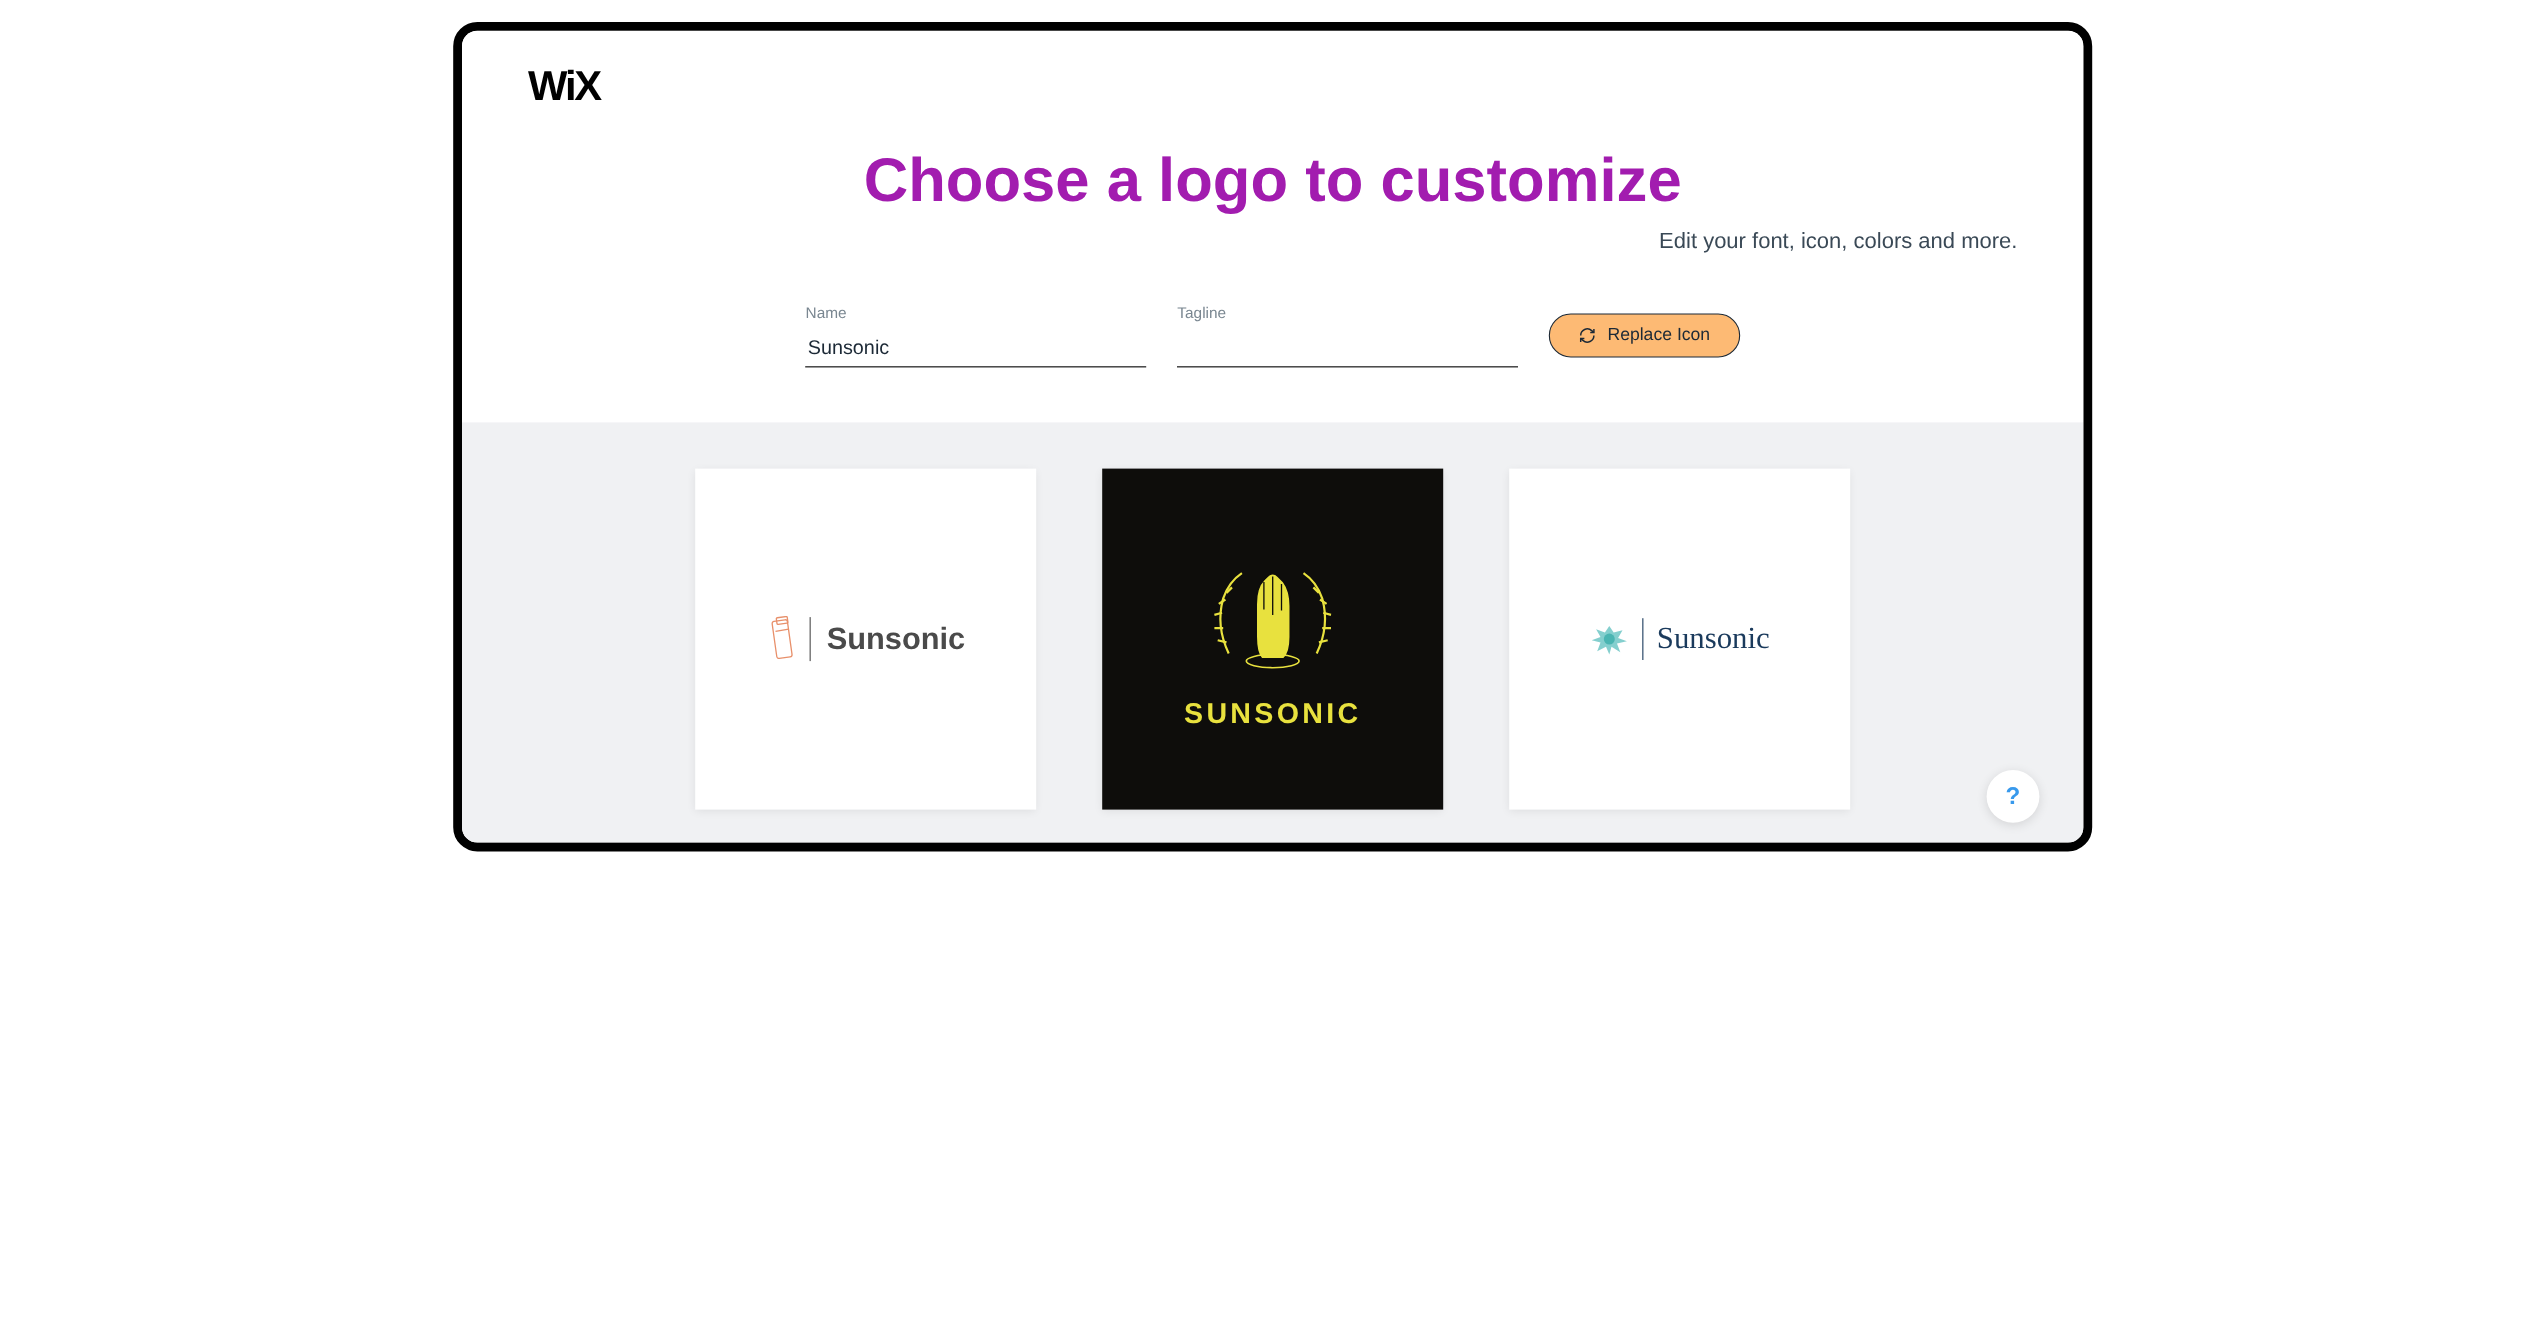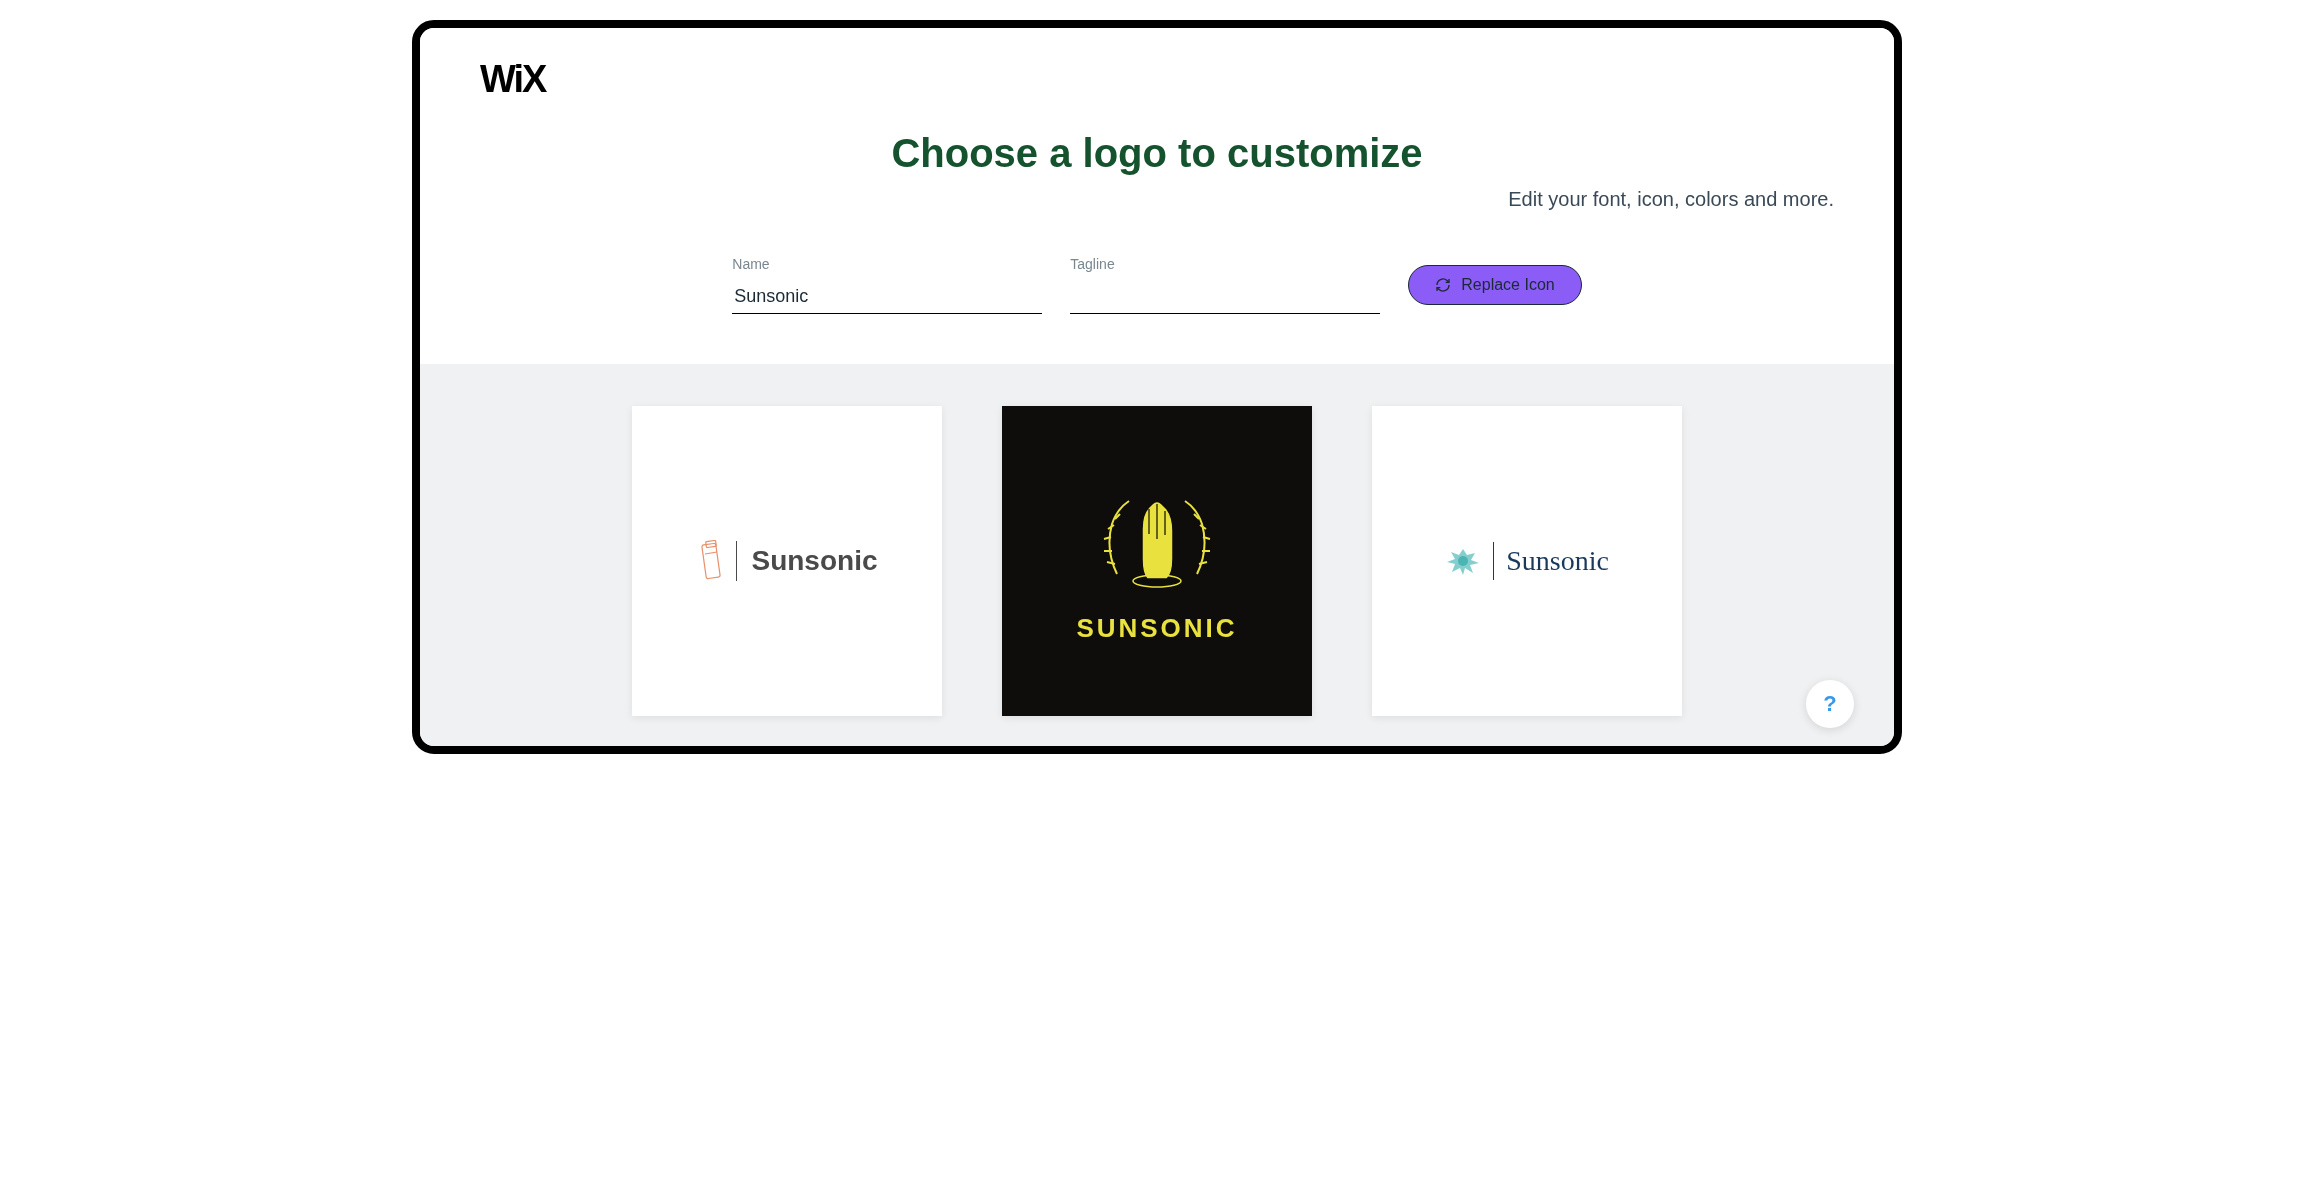--- a/index.html
+++ b/index.html
@@ -30,23 +30,23 @@
     }
     .wix-logo {
       font-size: 38px;
       font-weight: 900;
       letter-spacing: -2px;
       color: #000;
       font-family: Arial, sans-serif;
     }
     .page-title {
       text-align: center;
-      font-size: 40px;
+      font-size: 56px;
       font-weight: 700;
-      color: #14532d;
+      color: #a21caf;
       margin-bottom: 12px;
     }
     .page-subtitle {
       text-align: right;
       font-size: 20px;
       color: #3a4956;
       margin-bottom: 45px;
     }
     .controls-row {
       display: flex;
@@ -74,21 +74,21 @@
       color: #1c2936;
       font-family: inherit;
     }
     .replace-btn {
       display: flex;
       align-items: center;
       gap: 10px;
       padding: 10px 26px;
       border: 1.5px solid #1c2936;
       border-radius: 24px;
-      background: #8b5cf6;
+      background: #fdba74;
       font-size: 16px;
       color: #1c2936;
       cursor: pointer;
       font-family: inherit;
     }
     .replace-icon {
       width: 16px;
       height: 16px;
     }
     .gallery-section {

